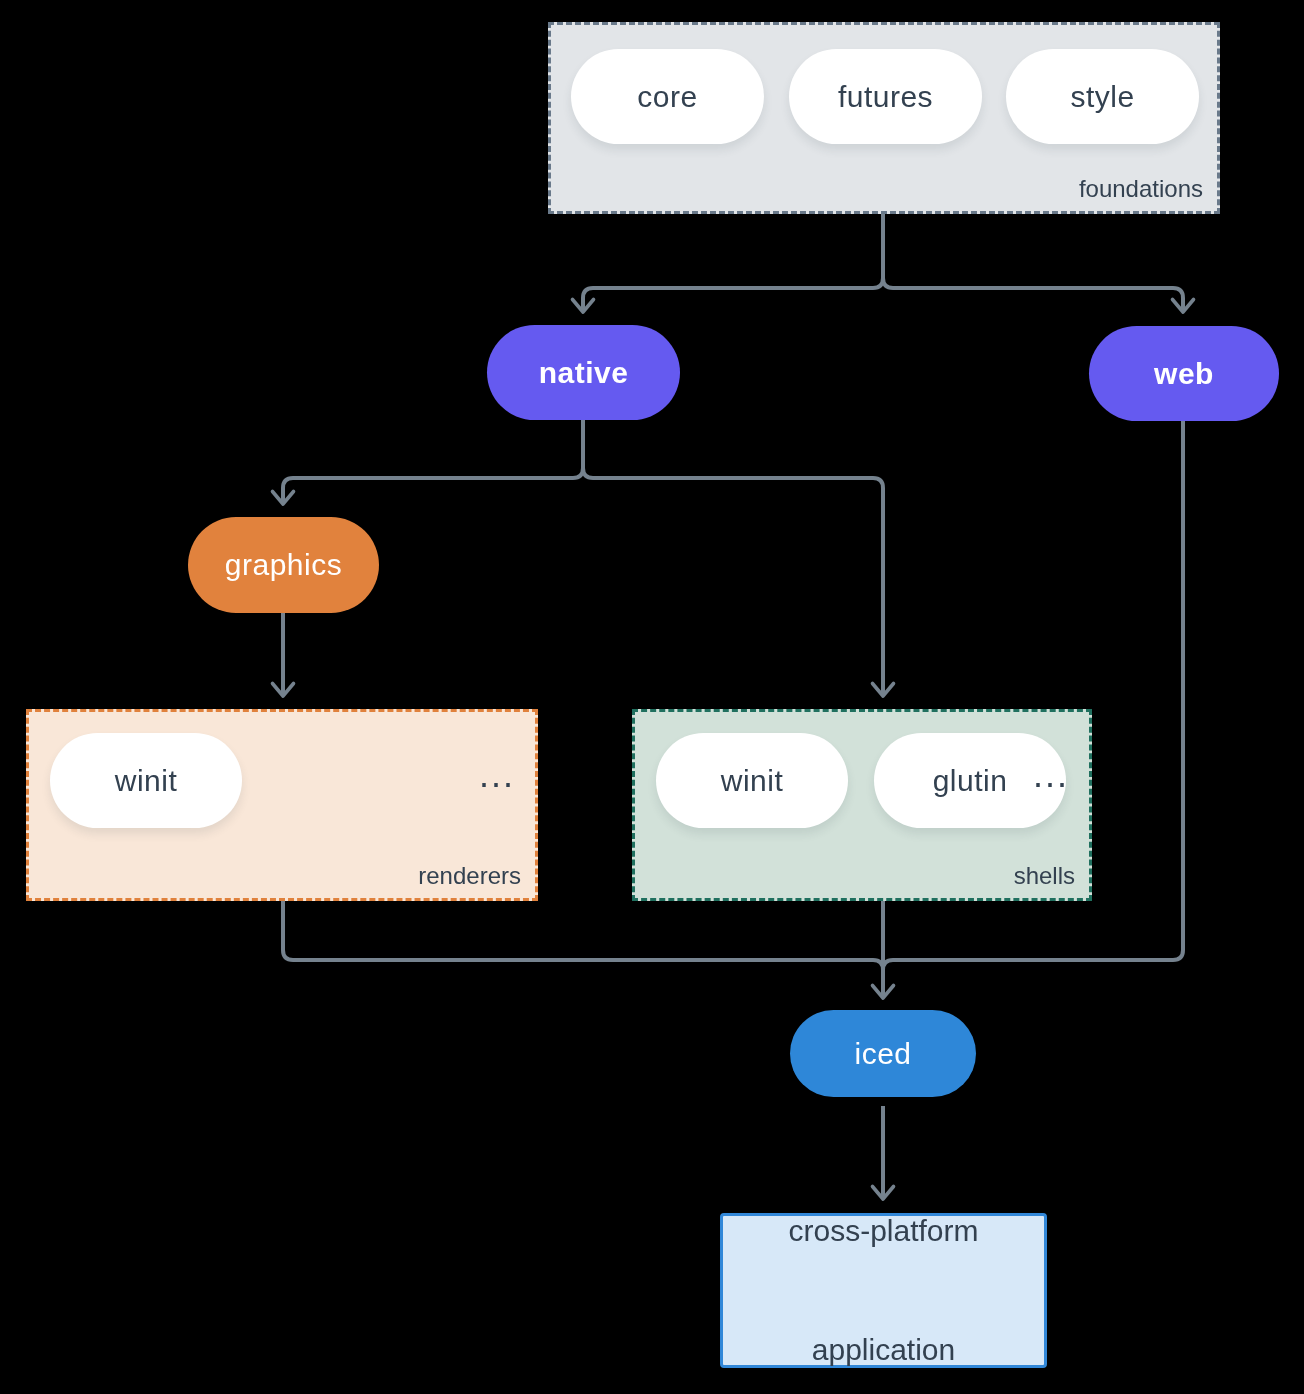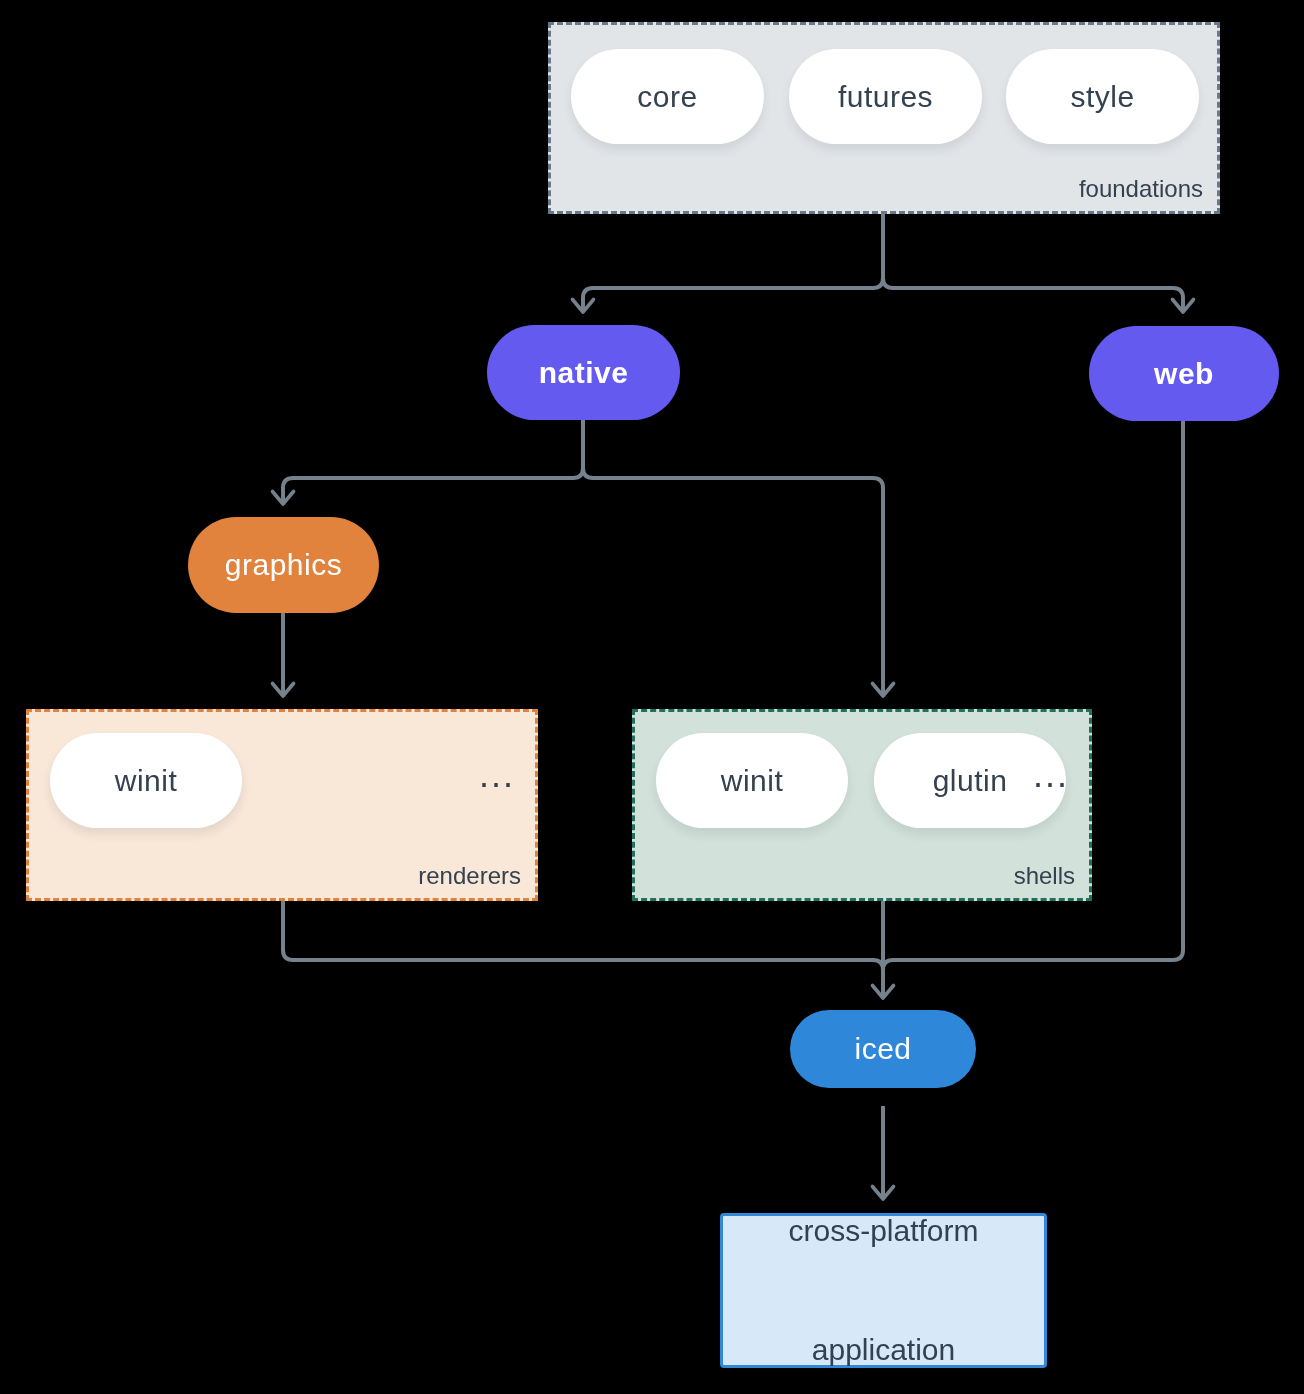--- a/index.html
+++ b/index.html
@@ -156,21 +156,21 @@
     <div class="pill white" style="left:21px; top:21px; width:192px; height:95px;">
       <span>winit</span>
     </div>
     <div class="pill white" style="left:239px; top:21px; width:192px; height:95px;">
       <span>glutin</span>
     </div>
     <div class="ellipsis" style="right:20px; top:42px;">...</div>
     <div class="group-label">shells</div>
   </div>
 
-  <div class="pill blue" style="left:790px; top:1010px; width:186px; height:78px;">
+  <div class="pill blue" style="left:790px; top:1010px; width:186px; height:87px;">
     <span>iced</span>
   </div>
 
   <div class="app-box" style="left:720px; top:1213px; width:327px; height:155px;">
     <span>cross-platform</span>
     <span>application</span>
   </div>
 
 </div>
 

